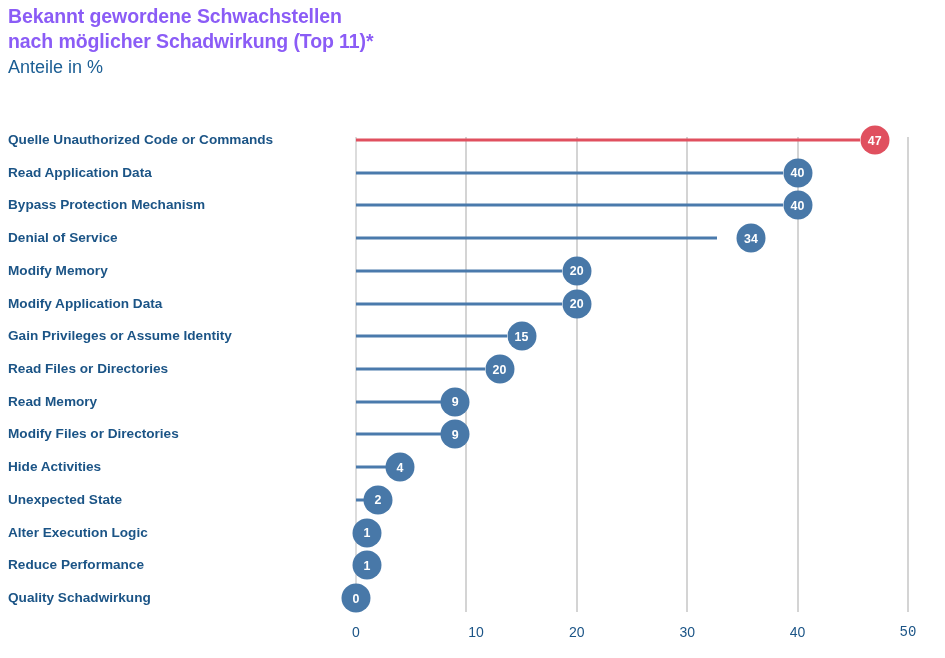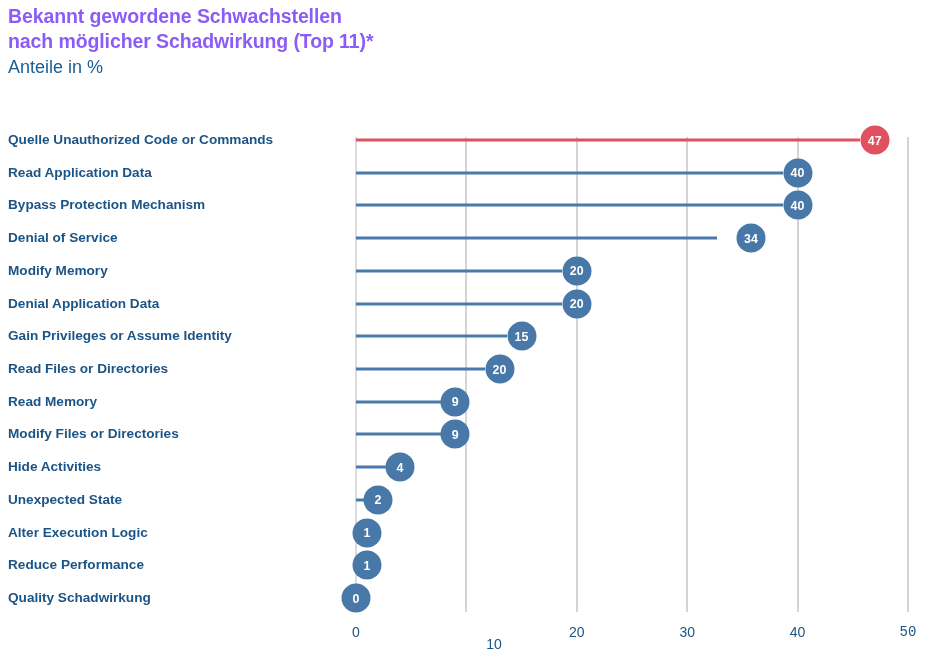--- a/index.html
+++ b/index.html
@@ -195,21 +195,21 @@
           <div class="cat-label">Denial of Service</div>
           <div class="stem" style="width: 360.86px;"></div>
           <div class="bubble" style="left: 751px; top: 0px;">34</div>
         </div>
         <div class="row" style="top: 270.88px;">
           <div class="cat-label">Modify Memory</div>
           <div class="stem" style="width: 206.3px;"></div>
           <div class="bubble" style="left: 576.8px; top: 0px;">20</div>
         </div>
         <div class="row" style="top: 303.6px;">
-          <div class="cat-label">Denial Application Data</div>
+          <div class="cat-label">Modify Application Data</div>
           <div class="stem" style="width: 206.3px;"></div>
           <div class="bubble" style="left: 576.8px; top: 0px;">20</div>
         </div>
         <div class="row" style="top: 336.32px;">
           <div class="cat-label">Gain Privileges or Assume Identity</div>
           <div class="stem" style="width: 151.1px;"></div>
           <div class="bubble" style="left: 521.6px; top: 0px;">15</div>
         </div>
         <div class="row" style="top: 369.04px;">
           <div class="cat-label">Read Files or Directories</div>
@@ -244,21 +244,21 @@
           <div class="cat-label">Reduce Performance</div>
           <div class="bubble" style="left: 367.04px; top: 0px;">1</div>
         </div>
         <div class="row" style="top: 598.08px;">
           <div class="cat-label">Quality Schadwirkung</div>
           <div class="bubble" style="left: 356px; top: 0px;">0</div>
         </div>
       </div>
     <div id="xaxis">
         <div class="tick-label" style="left: 356px;">0</div>
-        <div class="tick-label" style="left: 494px; margin-top: 12px;">10</div>
+        <div class="tick-label" style="left: 476px;">10</div>
         <div class="tick-label" style="left: 576.8px;">20</div>
         <div class="tick-label" style="left: 687.2px;">30</div>
         <div class="tick-label" style="left: 797.6px;">40</div>
         <div class="tick-label" style="left: 908px; font-family: Liberation Mono, monospace;">50</div>
       </div>
   </div>
 
 </div>
 
 </body></html>

